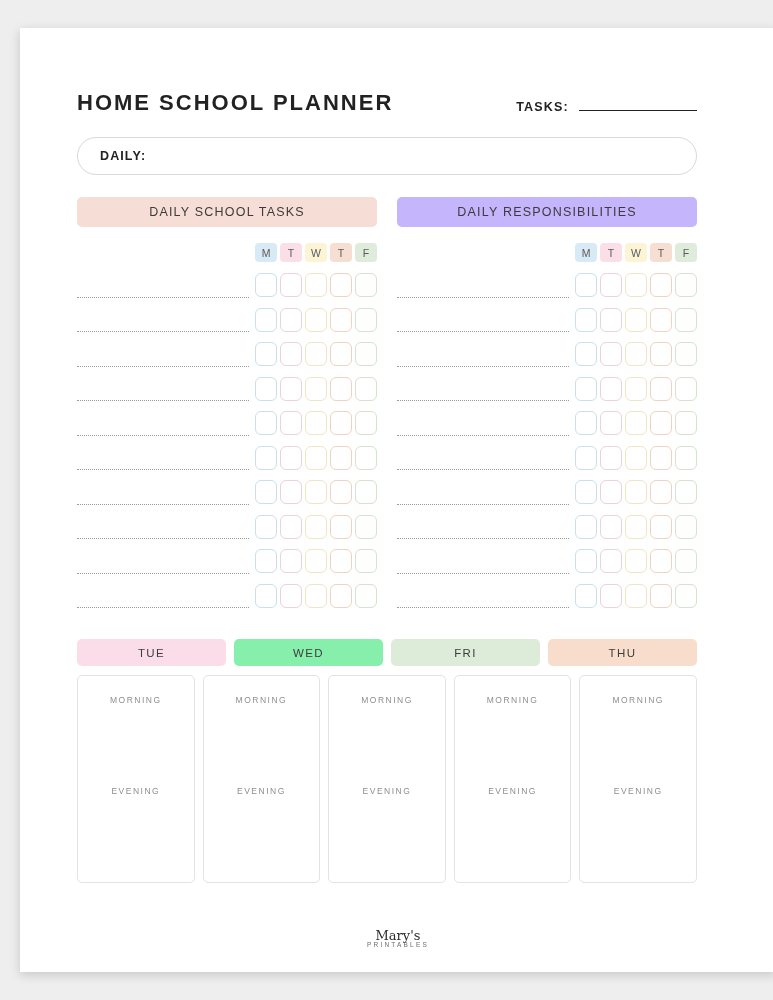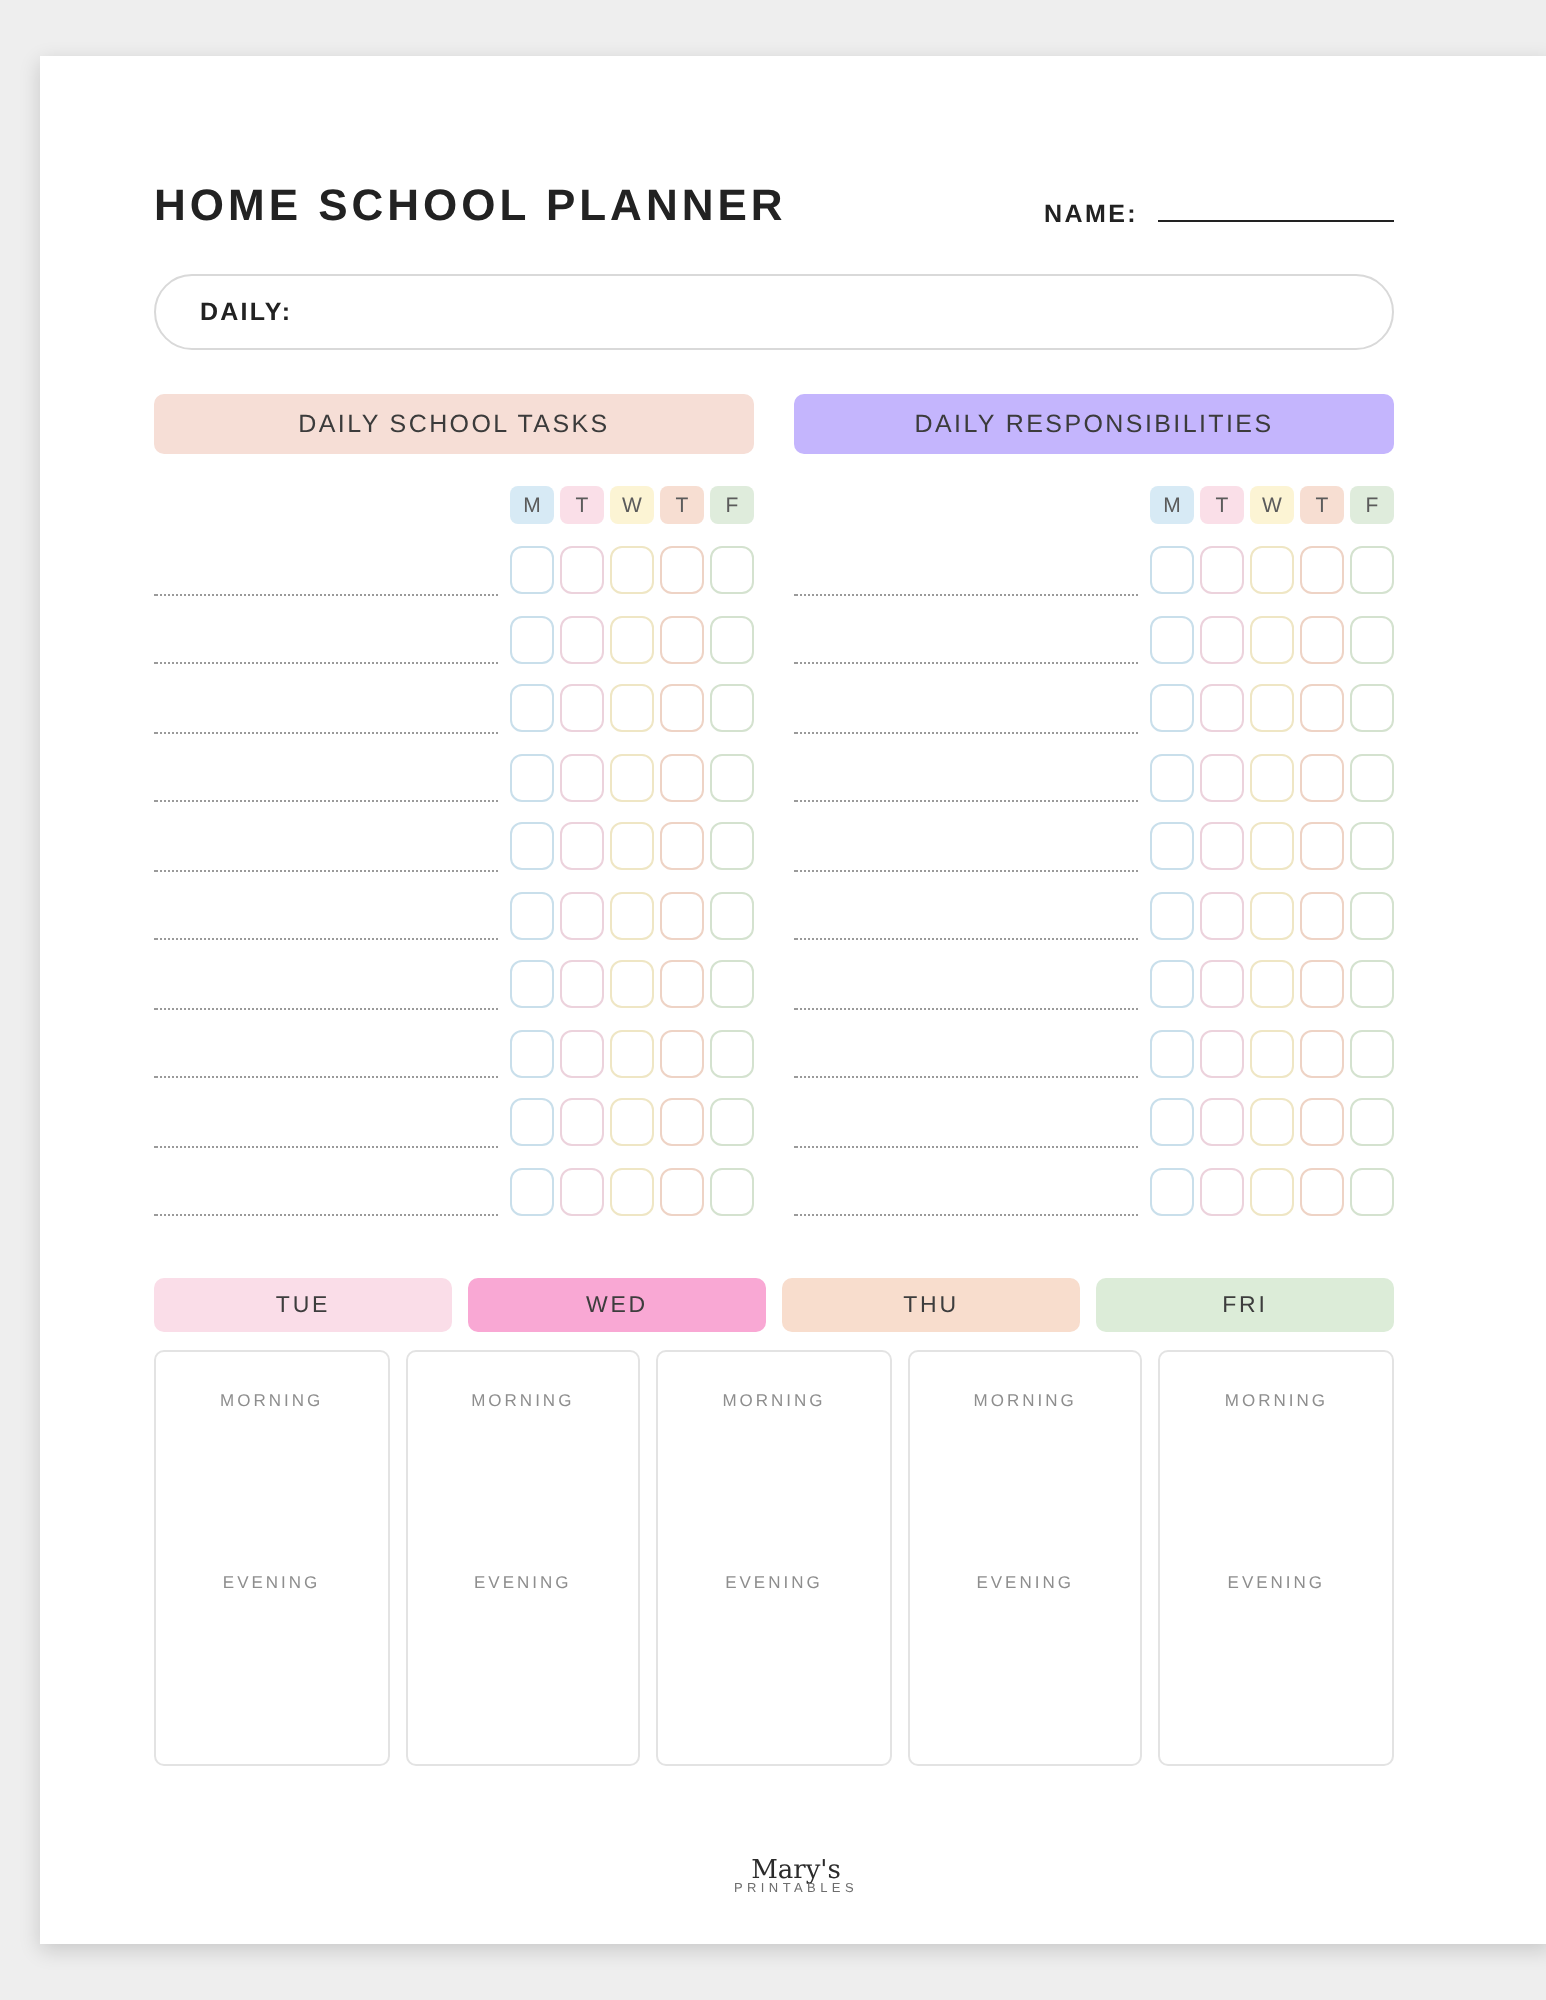--- a/index.html
+++ b/index.html
@@ -213,21 +213,21 @@
 </head>
 <body>
 
 <div id="page">
   <div class="sheet">
     <div class="inner">
 
       <div class="header-row">
         <div class="title">HOME SCHOOL PLANNER</div>
         <div class="date-wrap">
-          <span class="date-label">NAME:</span>
+          <span class="date-label">TASKS:</span>
           <span class="date-line"></span>
         </div>
       </div>
 
       <div class="name-box">
         <span class="name-label">DAILY:</span>
       </div>
 
       <div class="bars">
         <div class="bar" style="background: rgb(246, 222, 214);">
@@ -454,23 +454,23 @@
                 <div class="chk" style="border: 1.4px solid rgb(239, 230, 196);"></div>
                 <div class="chk" style="border: 1.4px solid rgb(238, 211, 197);"></div>
                 <div class="chk" style="border: 1.4px solid rgb(212, 226, 207);"></div>
               </div>
             </div>
           </div>
       </div>
 
       <div class="week-bars" id="week-bars">
           <div class="week-bar" style="background: rgb(250, 221, 232);">TUE</div>
-          <div class="week-bar" style="background: #f9a8d4;">WED</div>
+          <div class="week-bar" style="background: #86efac;">WED</div>
+          <div class="week-bar" style="background: rgb(220, 236, 216);">FRI</div>
           <div class="week-bar" style="background: rgb(248, 221, 205);">THU</div>
-          <div class="week-bar" style="background: rgb(220, 236, 216);">FRI</div>
         </div>
 
       <div class="week-cards" id="week-cards">
           <div class="week-card">
             <div class="slot-label slot-morning">MORNING</div>
             <div class="slot-label slot-evening">EVENING</div>
           </div>
           <div class="week-card">
             <div class="slot-label slot-morning">MORNING</div>
             <div class="slot-label slot-evening">EVENING</div>

